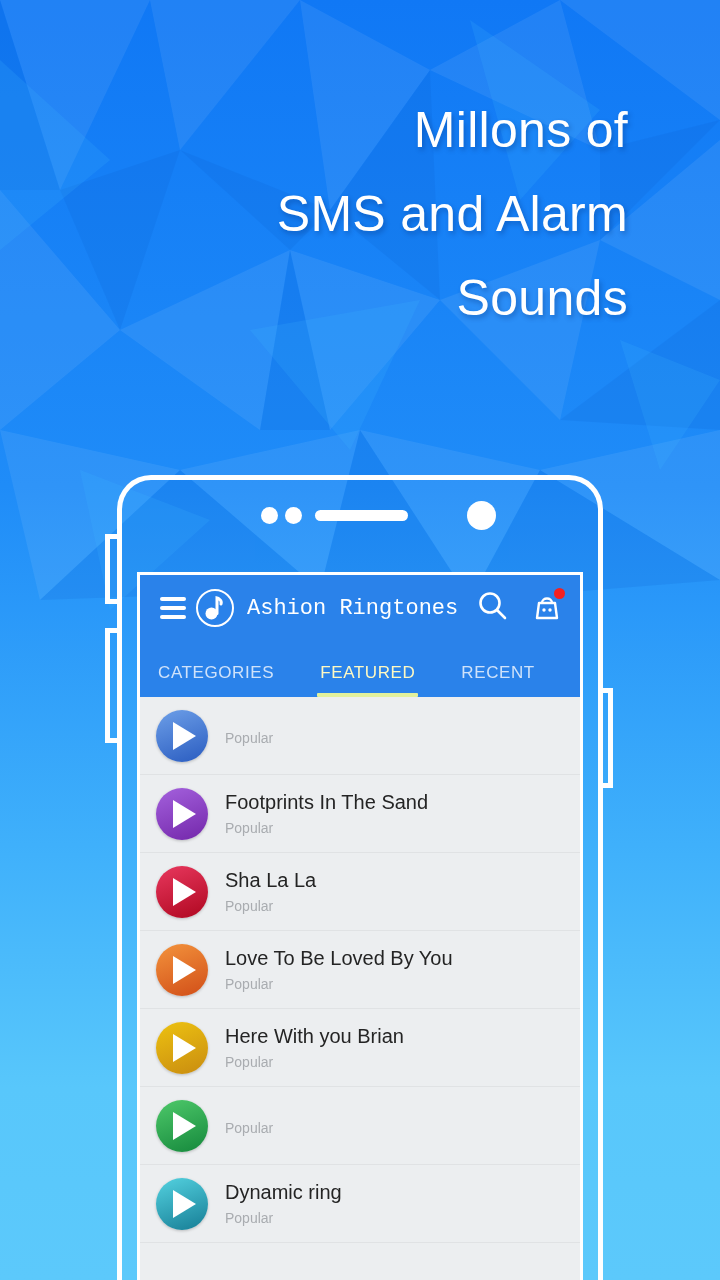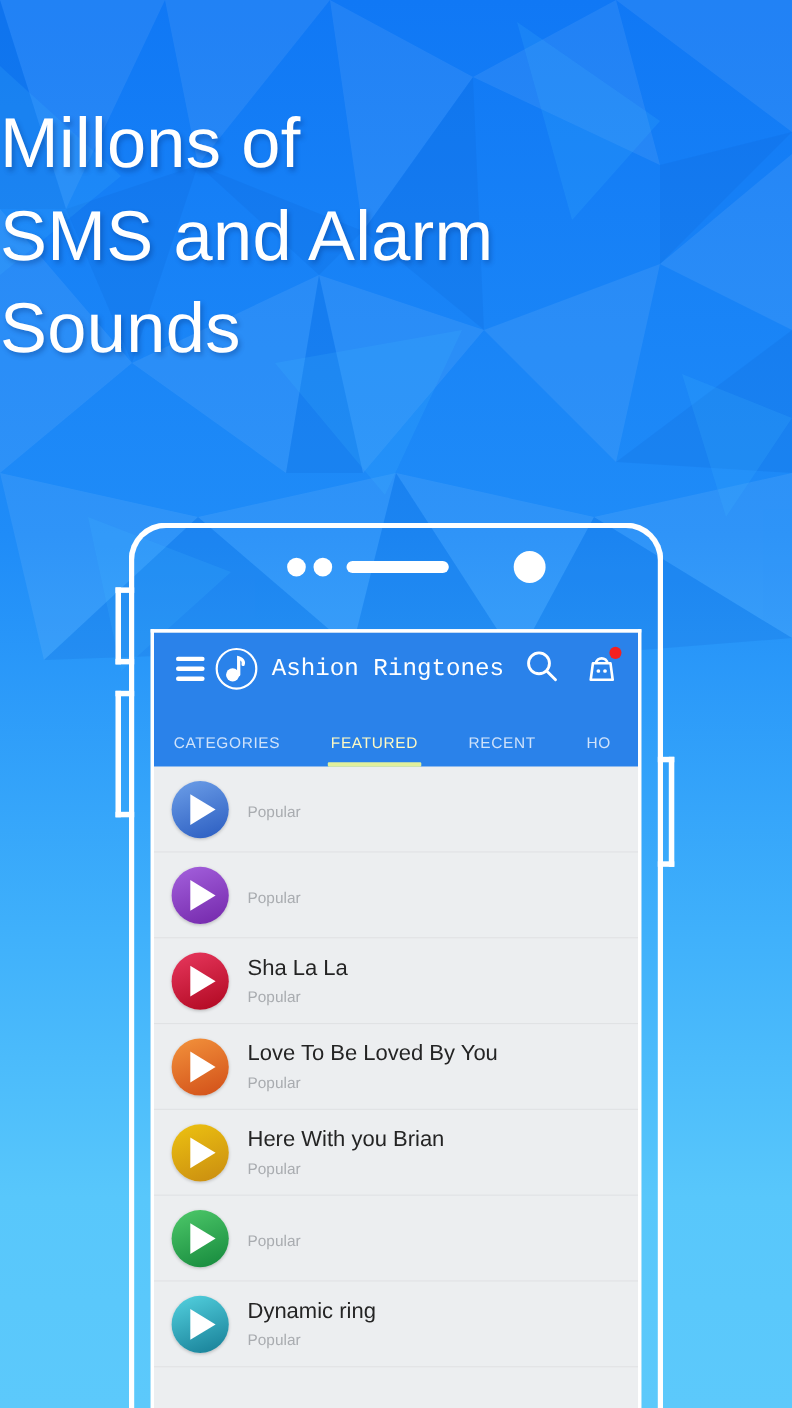--- a/index.html
+++ b/index.html
@@ -12,22 +12,22 @@
     position:relative; width:720px; height:1280px; overflow:hidden;
     background:linear-gradient(180deg, #1078f5 0%, #1f8cf8 38%, #3fb0fb 66%, #58c7fb 85%, #5cc9fb 100%);
   }
 
   
   #poly { position:absolute; inset:0; width:720px; height:1280px; }
 
   
   #headline {
     position:absolute; left:0; top:88px; width:628px;
-    text-align:left; color:#ffffff;
-    font-size:64px; line-height:84px; font-weight:400;
+    text-align:right; color:#ffffff;
+    font-size:50px; line-height:84px; font-weight:400;
     letter-spacing:0.3px;
     text-shadow:2px 3px 5px rgba(0,40,110,.33);
   }
   #headline .hl { display:block; white-space:nowrap; }
 
   
   #phone {
     position:absolute; left:117px; top:475px;
     width:486px; height:810px;
     border:5px solid #ffffff;
@@ -83,21 +83,21 @@
   .abicon { flex:0 0 auto; position:relative; }
   #search-ic { margin-right:22px; }
   .badge {
     position:absolute; right:-2px; top:-2px;
     width:11px; height:11px; border-radius:50%; background:#f42020;
   }
 
   
   #tabs { height:56px; display:flex; align-items:flex-end; padding-left:18px; }
   .tab {
-    color:#cfe2fa; font-size:14px; letter-spacing:.6px;
+    color:#cfe2fa; font-size:17px; letter-spacing:.6px;
     padding:0 0 14px 0; margin-right:46px; position:relative; white-space:nowrap;
   }
   .tab.active { color:#fef9c3; }
   .tab.active::after {
     content:""; position:absolute; left:-3px; right:-3px; bottom:0;
     height:4px; background:#e2f09c; border-radius:1px;
   }
 
   
   #list { background:#eceef0; }
@@ -238,20 +238,21 @@
           </div>
           <div class="meta">
             <div class="r-sub">Popular</div>
           </div>
         </div>
         <div class="row">
           <div class="play" style="background: linear-gradient(160deg, rgb(164, 97, 221) 0%, rgb(115, 39, 170) 100%);">
             <span class="tri"></span>
           </div>
           <div class="meta">
+            <div class="r-title">Footprints In The Sand</div>
             <div class="r-sub">Popular</div>
           </div>
         </div>
         <div class="row">
           <div class="play" style="background: linear-gradient(160deg, rgb(232, 56, 94) 0%, rgb(175, 7, 32) 100%);">
             <span class="tri"></span>
           </div>
           <div class="meta">
             <div class="r-title">Sha La La</div>
             <div class="r-sub">Popular</div>

